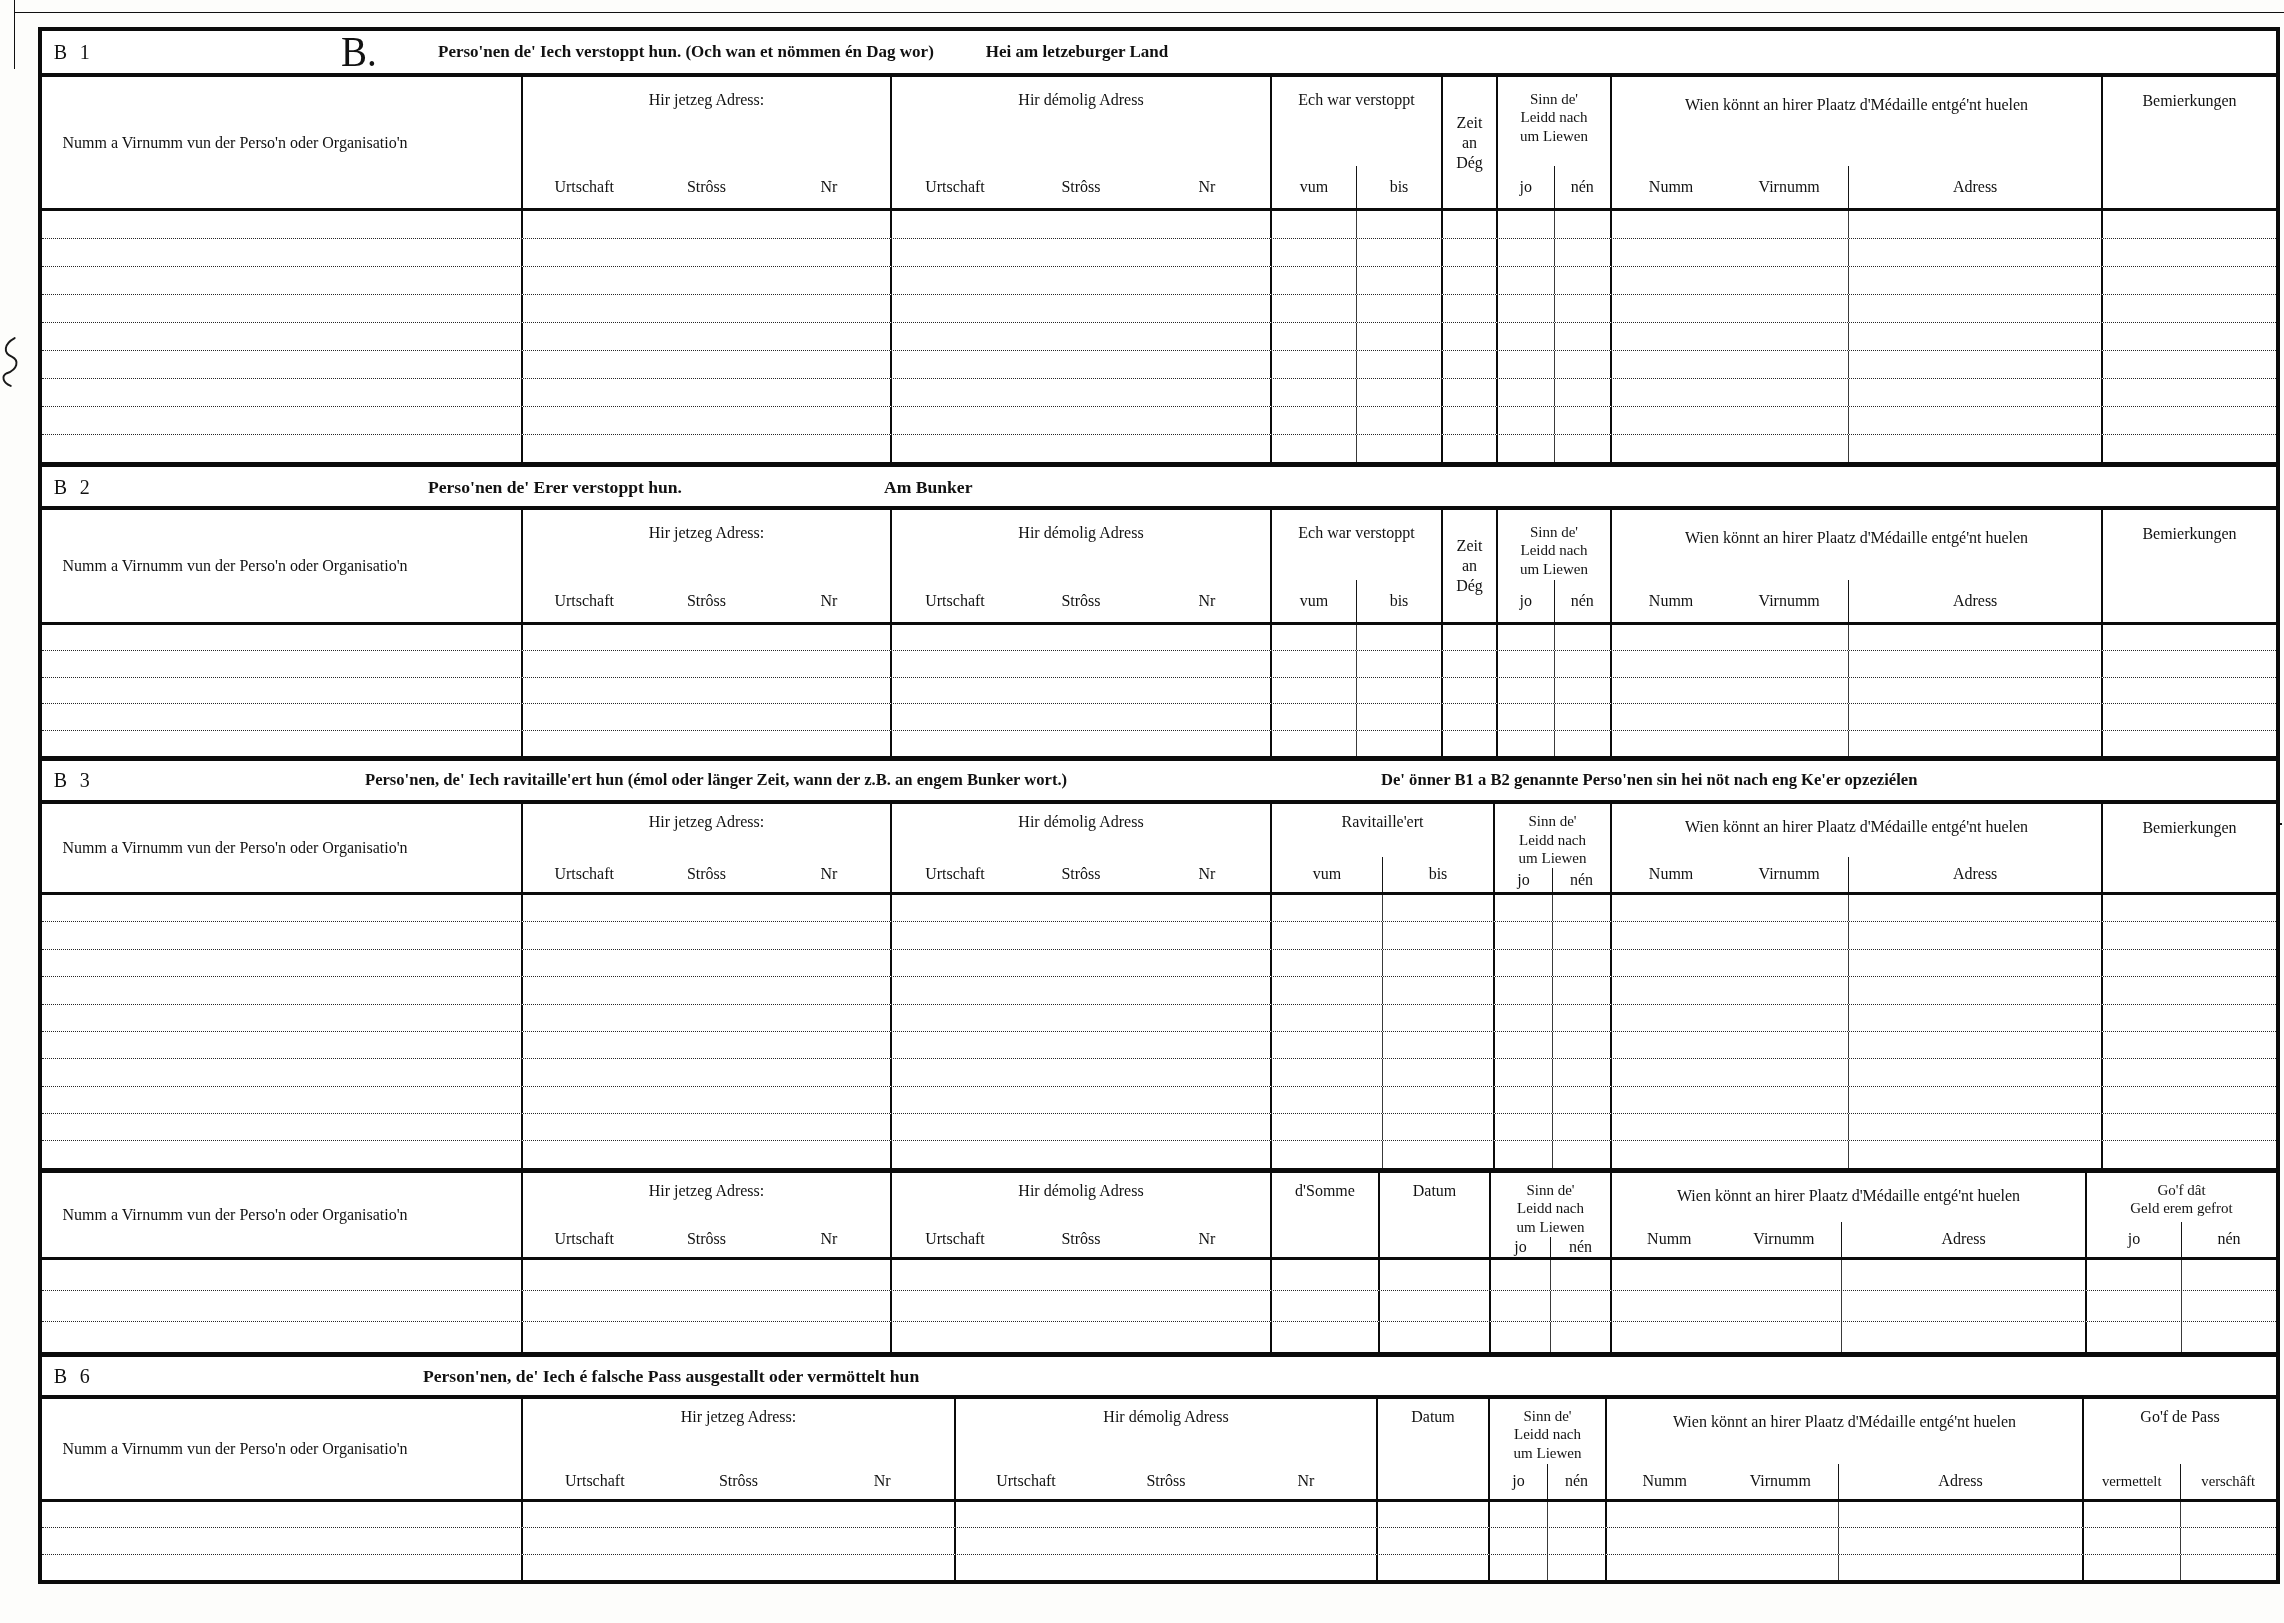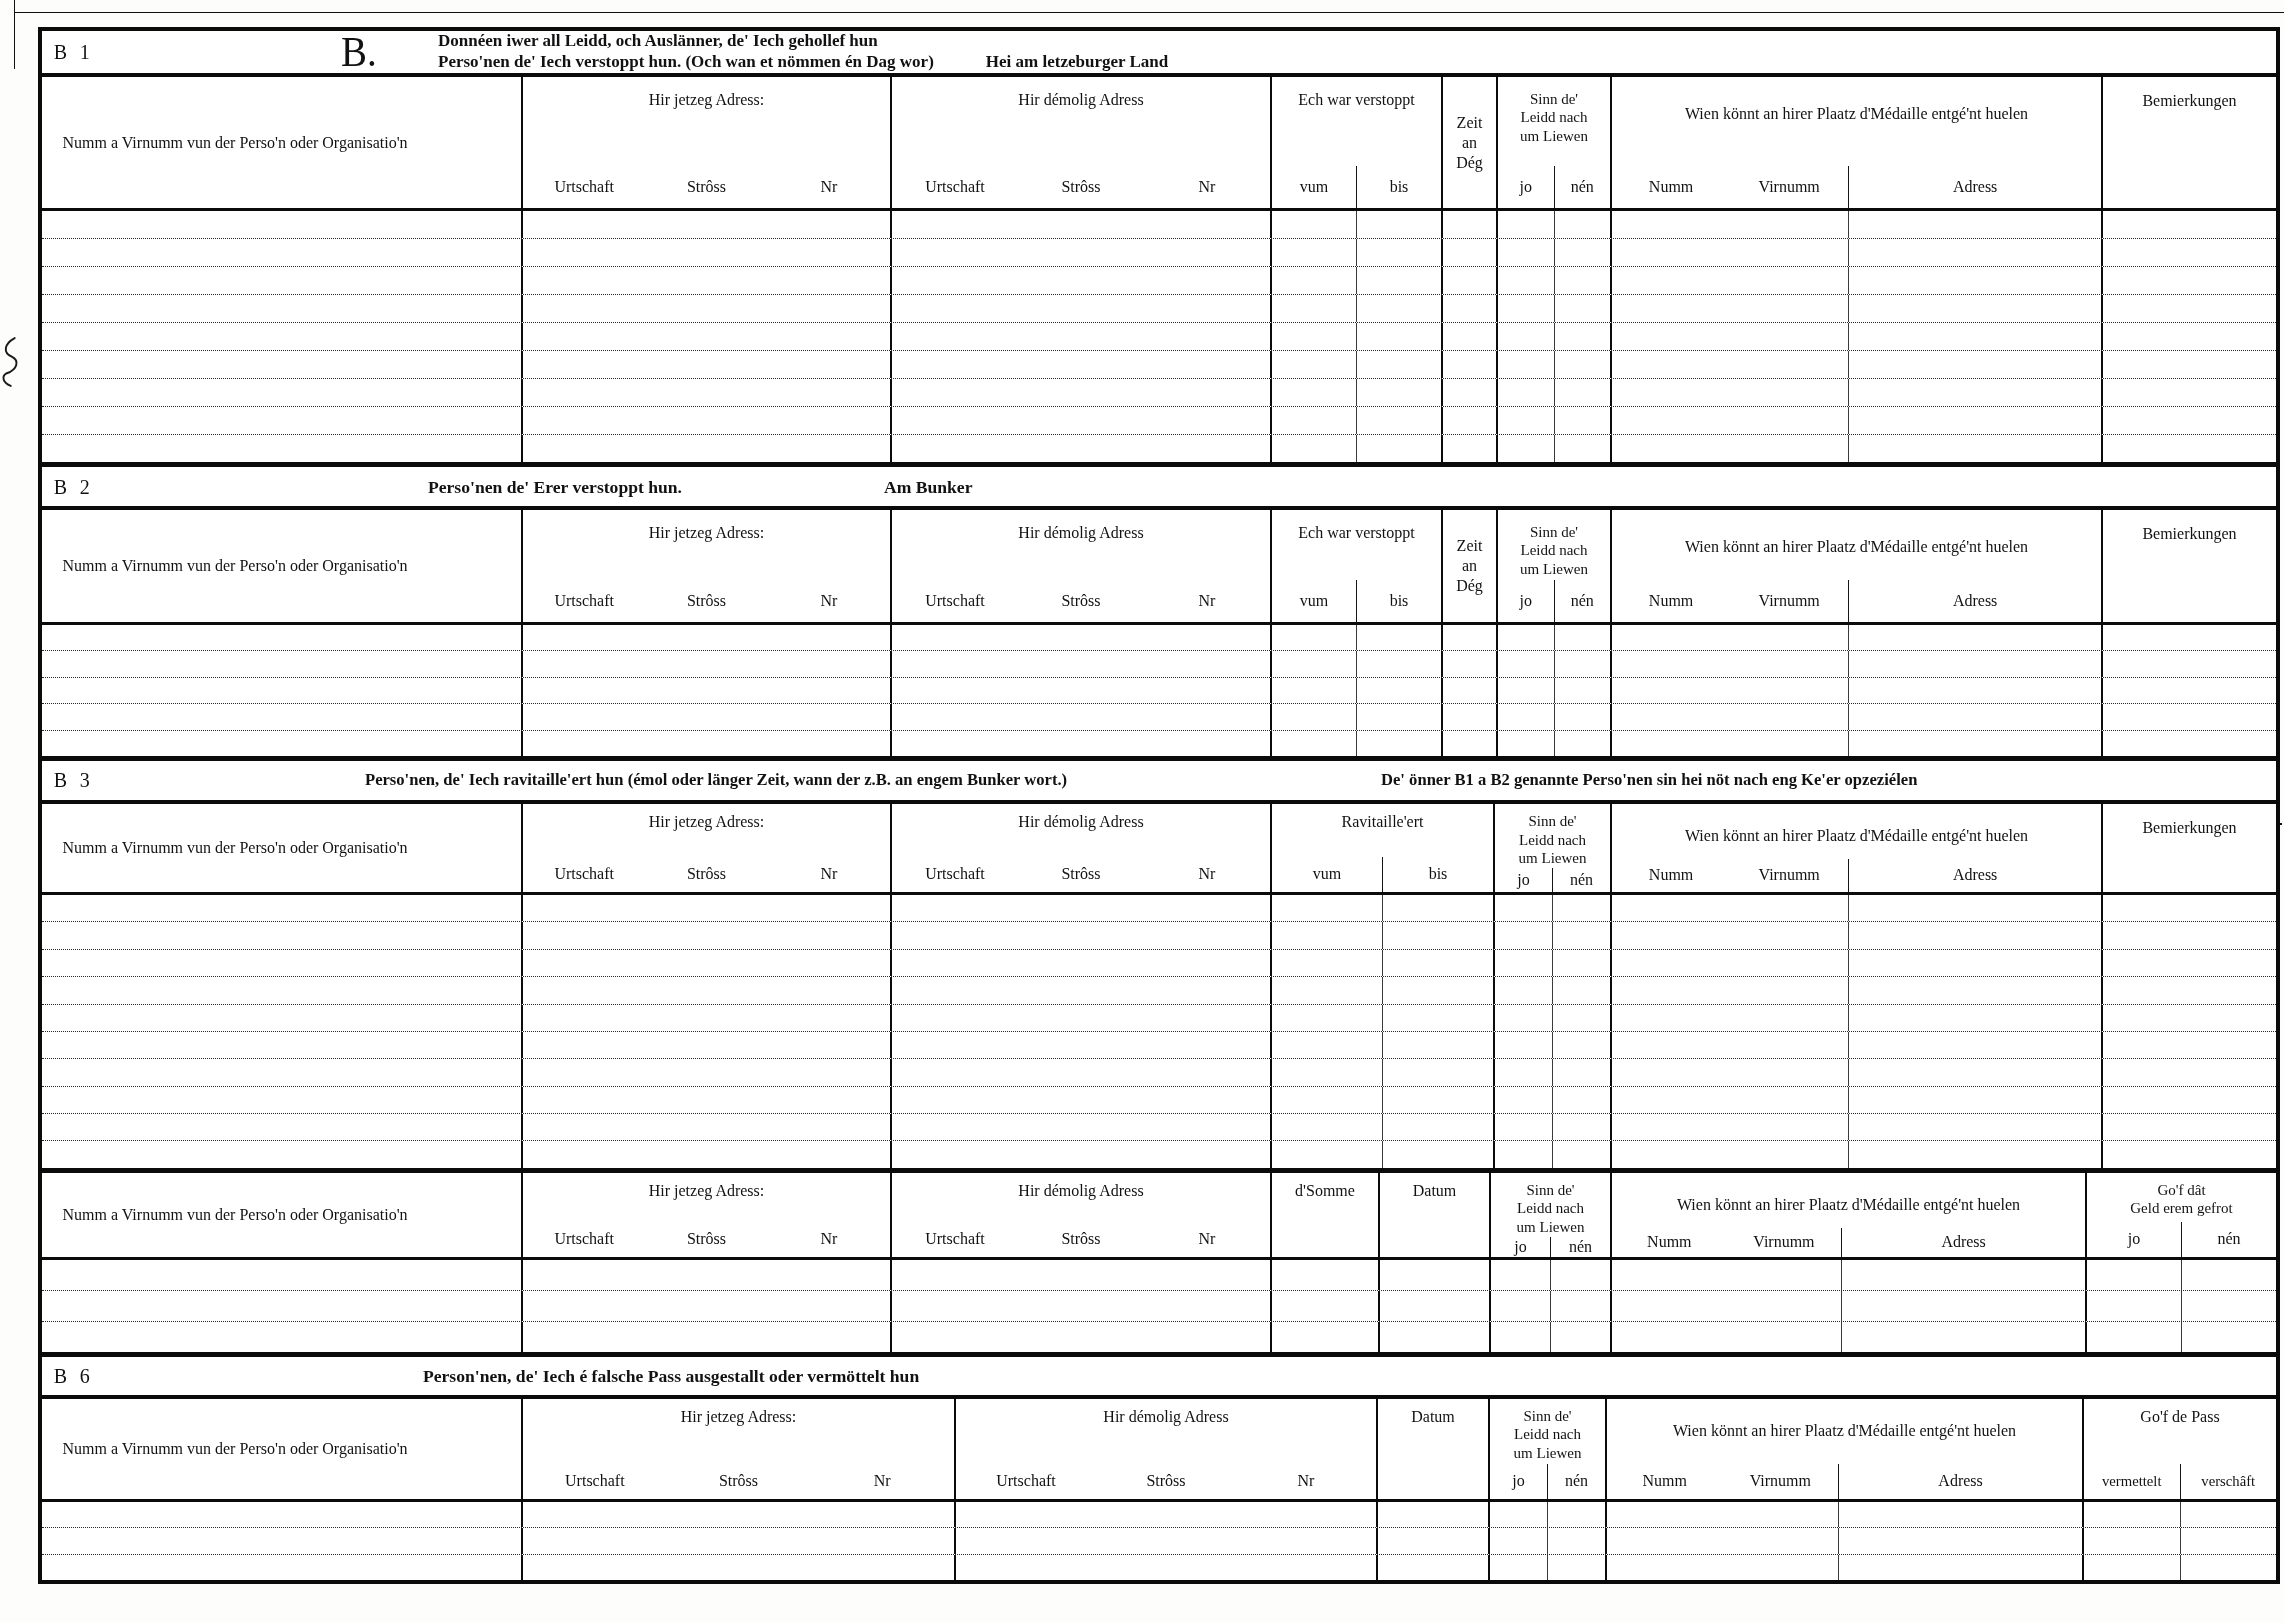--- a/index.html
+++ b/index.html
@@ -51,21 +51,21 @@
   .sec-b2 .thead{height:112px;}
   .sec-b3 .thead{height:88px;}
   .sec-b4 .thead{height:84px;}
   .sec-b5 .thead{height:100px;}
   .hc{border-left:2.9px solid #0b0b0b;font-size:16px;box-sizing:border-box;overflow:hidden;}
   .hc:first-child{border-left:none;}
   .hc.name{display:flex;align-items:center;padding-left:20.5px;padding-right:12.7px;}
   .hc.stack{display:flex;flex-direction:column;justify-content:space-between;text-align:center;padding-top:12.7px;}
   .sec-b3 .hc.stack,.sec-b4 .hc.stack,.sec-b5 .hc.stack{padding-top:7.8px;}
   .glabel{line-height:1.2;}
-  .wlabel{max-width:372px;margin:14px auto;white-space:normal;}
+  .wlabel{max-width:372px;margin:5px auto;white-space:normal;}
   .subs{display:flex;height:42px;align-items:stretch;}
   .sec-b3 .subs,.sec-b4 .subs,.sec-b5 .subs{height:35px;}
   .subs span{flex:1;display:flex;align-items:center;justify-content:center;}
   .subs.lined span + span{border-left:1px solid #161616;}
   .wsubs{display:flex;height:42px;align-items:stretch;}
   .sec-b3 .wsubs,.sec-b4 .wsubs,.sec-b5 .wsubs{height:35px;}
   .wsL{display:flex;}
   .cols-a .wsL,.cols-b3 .wsL{flex:486;}
   .cols-b4 .wsL{flex:472;} .cols-b5 .wsL{flex:476;}
   .wsL span{flex:1;display:flex;align-items:center;justify-content:center;}
@@ -108,21 +108,20 @@
     <path d="M30 6 C8 18, 6 36, 24 44 C40 52, 36 70, 14 78 C2 84, 6 98, 22 104" fill="none" stroke="#1a1a1a" stroke-width="4" stroke-linecap="round"></path>
   </svg>
 
   <div class="formtable">
 
     <section class="sec sec-b1">
       <div class="tband">
         <span class="sid">B 1</span>
         <span class="bigletter">B.</span>
         <div class="t1lines">
-          <div>Donnéen iwer all Leidd, och Auslänner, de' Iech gehollef hun</div>
           <div><span>Perso'nen de' Iech verstoppt hun. (Och wan et nömmen én Dag wor)</span><span class="temph">Hei am letzeburger Land</span></div>
         </div>
       </div>
       <div class="thead cols-a">
         <div class="hc name">
             <span>Numm a Virnumm vun der Perso'n oder Organisatio'n</span>
           </div>
         <div class="hc stack">
           <div class="glabel">Hir jetzeg Adress:</div>
           <div class="subs">

